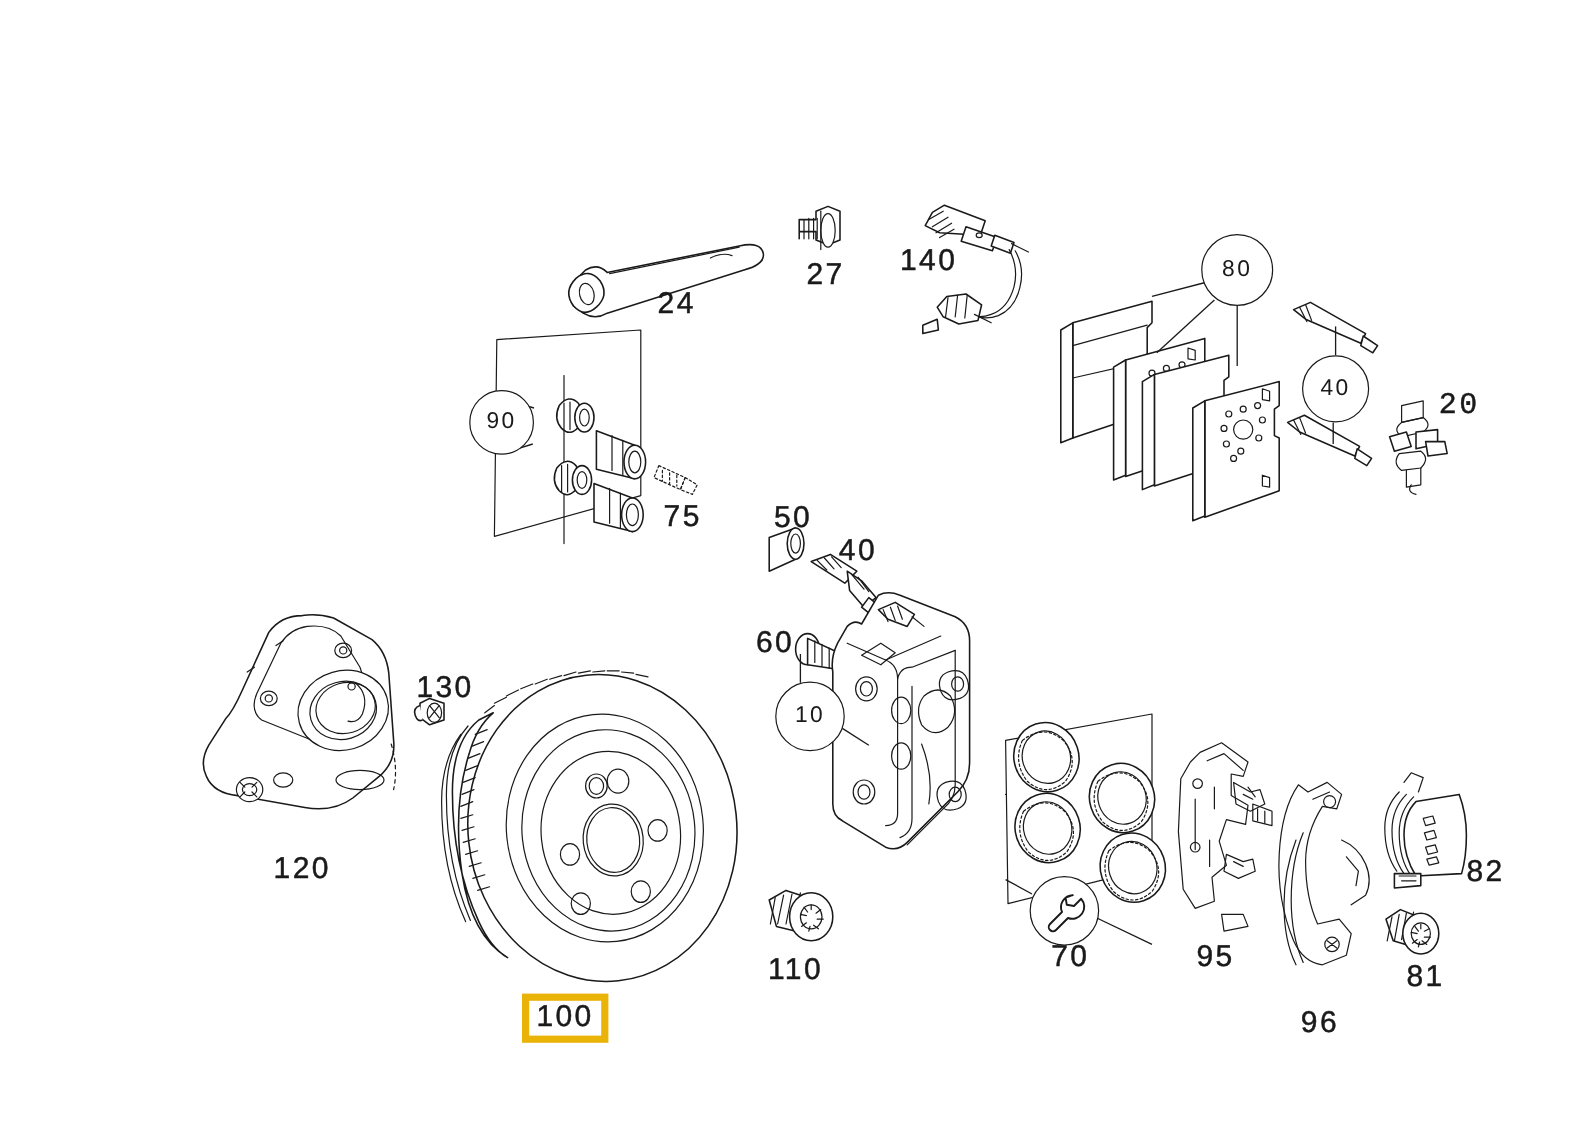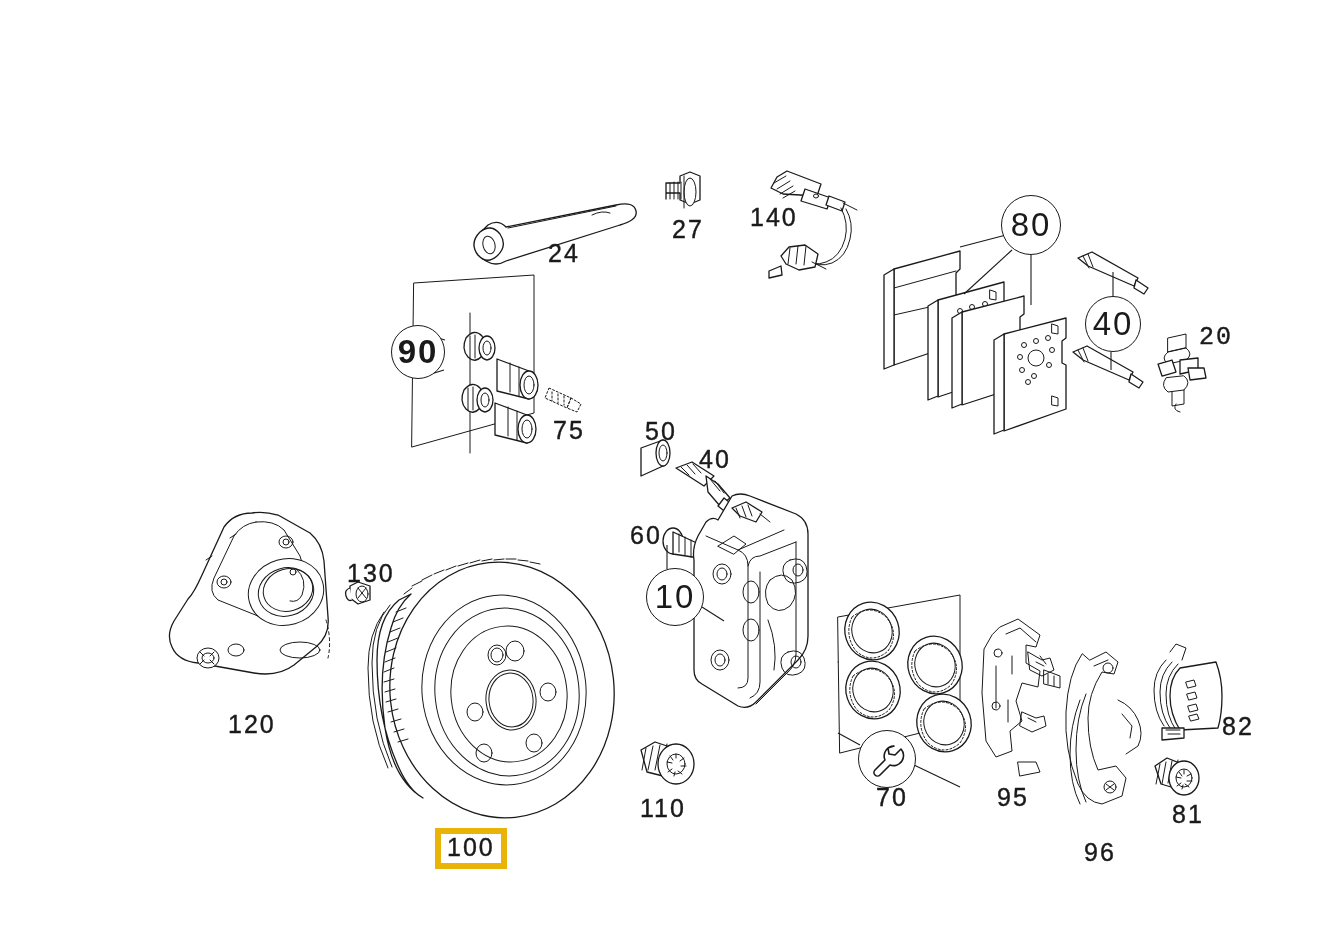--- a/index.html
+++ b/index.html
@@ -31,21 +31,21 @@
     color:#1a1a1a;
   }
 
   
   .bubble{
     position:absolute;
     border:1.4px solid #1a1a1a;
     border-radius:50%;
     background:#ffffff;
     display:flex;align-items:center;justify-content:center;
-    font-size:33px;letter-spacing:2px;color:#1a1a1a;
+    font-size:19px;letter-spacing:2px;color:#1a1a1a;
     box-sizing:border-box;
   }
   .bubble.icon-bubble{font-size:0;}
   .bubble svg{display:block;}
 </style>
 </head>
 <body>
 
 <div id="diagram-root">
 
@@ -405,21 +405,21 @@
     <g>
       <path class="fw" d="M1155 766 l12 -8 l20 8 l-6 24 l-20 -6 z"></path>
       <path class="lnt" d="M1160 764 l-4 20 M1166 762 l-4 22 M1172 761 l-4 22 M1178 760 l-4 22"></path>
       <ellipse class="fw" cx="1184" cy="778" rx="15" ry="17"></ellipse>
       <ellipse class="lnt" cx="1184" cy="778" rx="8" ry="9"></ellipse>
       <path class="lnt" d="M1184 770 l0 4 M1191 774 l-4 2 M1192 781 l-5 0 M1189 787 l-4 -3 M1182 789 l1 -4 M1177 786 l4 -3 M1176 777 l5 1 M1179 772 l3 4"></path>
     </g>
 
   </svg>
 
-  <div class="bubble" style="left:391px;top:325px;width:54px;height:54px;font-weight:bold;">
+  <div class="bubble" style="left:391px;top:325px;width:54px;height:54px;">
     <span>90</span>
   </div>
 
   <div class="bubble" style="left:1001px;top:195px;width:60px;height:60px;">
     <span>80</span>
   </div>
 
   <div class="bubble" style="left:1085px;top:296px;width:56px;height:56px;">
     <span>40</span>
   </div>

